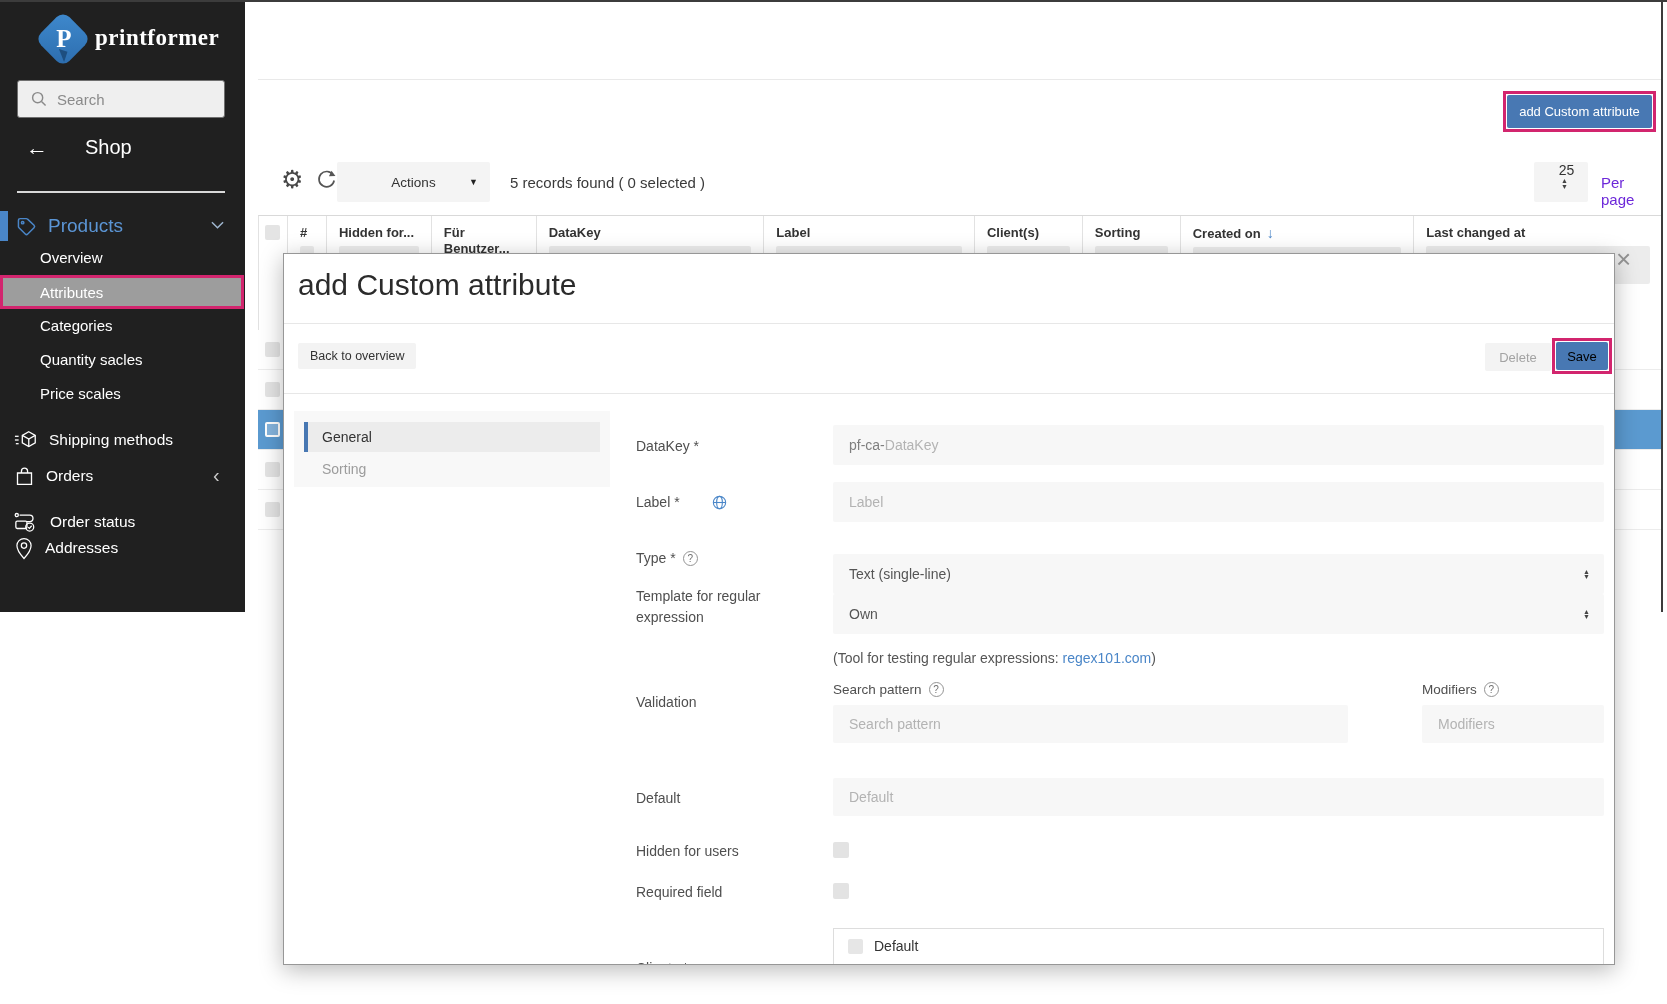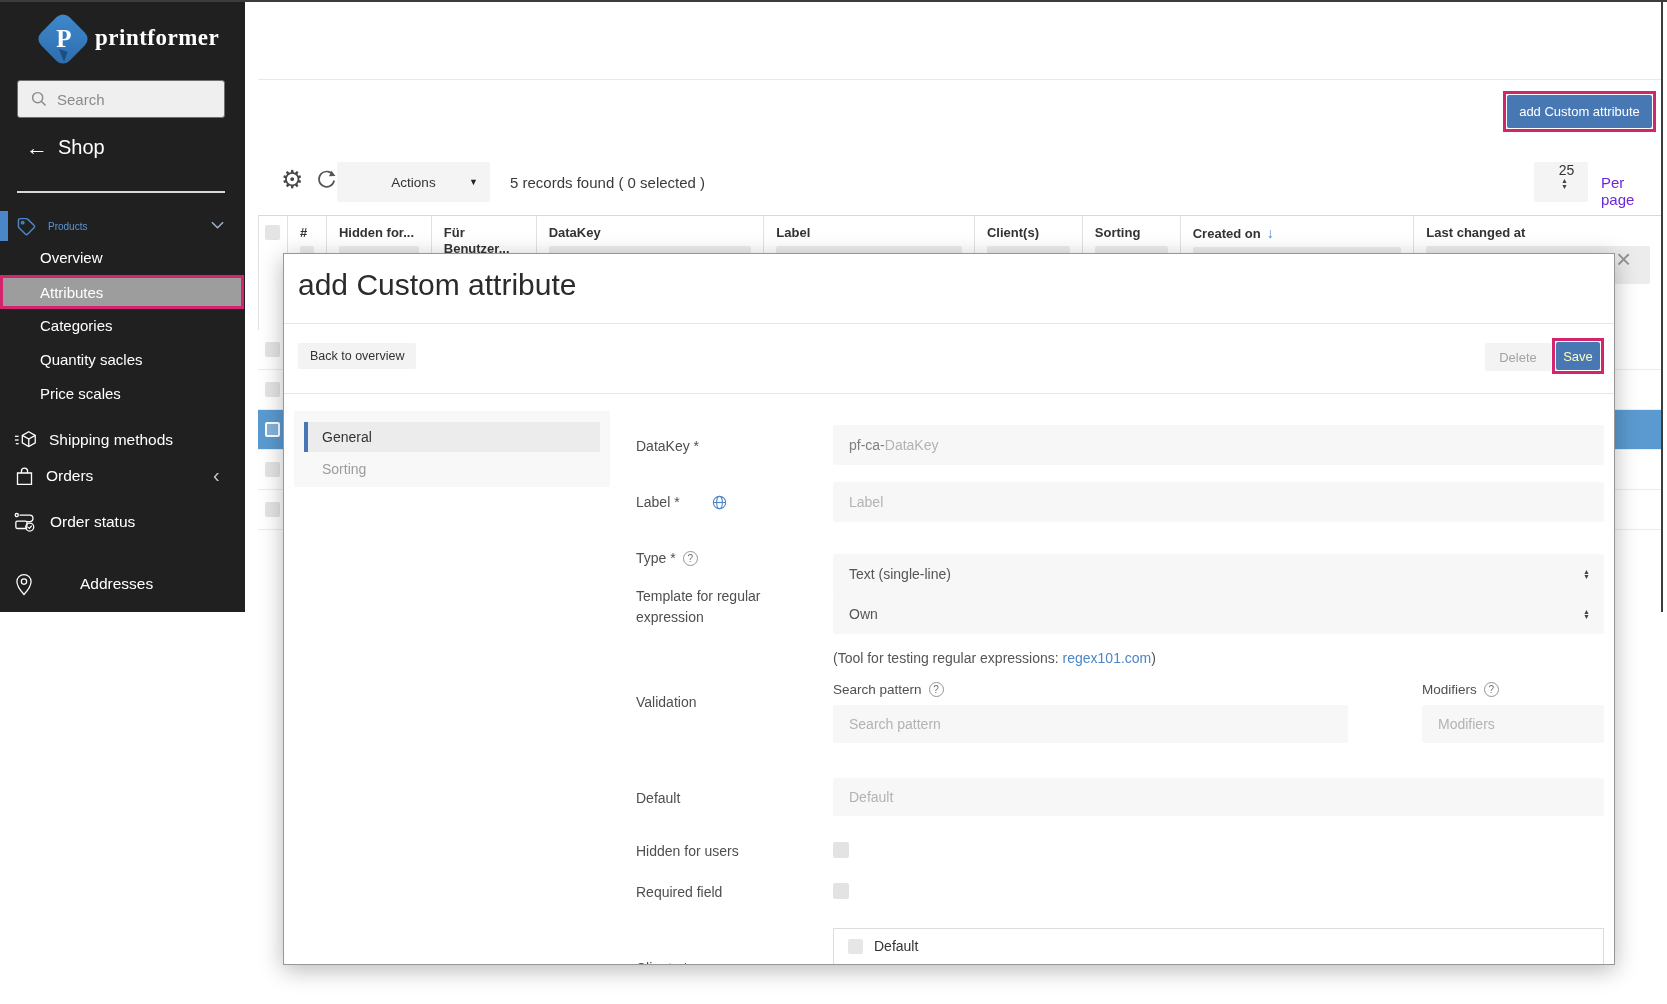--- a/index.html
+++ b/index.html
@@ -15,26 +15,26 @@
   .logo-wrap { position:absolute; left:40px; top:16px; width:48px; height:48px; }
   .logo-diamond { position:absolute; left:3px; top:3px; width:40px; height:40px; background:linear-gradient(135deg,#3f8ace,#2c6cad); border-radius:9px; transform:rotate(45deg); }
   .logo-fold { position:absolute; left:17px; top:34px; width:0; height:0; border-left:9px solid transparent; border-top:11px solid #1d4e80; transform:rotate(18deg); }
   .logo-letter { position:absolute; left:0; top:0; width:48px; height:46px; display:flex; align-items:center; justify-content:center; color:#fff; font:bold 25px "Liberation Serif", serif; }
   .logo-text { position:absolute; left:95px; top:25px; color:#fff; font:bold 23px "Liberation Serif", serif; letter-spacing:.5px; }
   .side-search { position:absolute; left:17px; top:80px; width:208px; height:38px; background:#efefef; border:1px solid #6f6f6f; border-radius:3px; display:flex; align-items:center; padding-left:12px; }
   .side-search input { border:none; outline:none; background:transparent; font-size:15px; color:#555; margin-left:9px; width:160px; }
   .side-search input::placeholder { color:#8a8a8a; }
   .shop-row { position:absolute; left:26px; top:136px; display:flex; align-items:center; color:#fff; cursor:pointer; }
   .shop-arrow { font-size:22px; line-height:20px; margin-right:10px; }
-  .shop-label { font-size:20px; font-weight:500; }
+  .shop-label { font-size:20px; font-weight:500;margin-left:27px; }
   .side-divider { position:absolute; left:17px; top:191px; width:208px; height:2px; background:#d9d9d9; }
 
   .prod-bar { position:absolute; left:0; top:211px; width:8px; height:30px; background:#4a86c8; }
   .prod-row { position:absolute; left:16px; top:213px; width:214px; height:26px; display:flex; align-items:center; cursor:pointer; }
-  .prod-label { color:#5b95d5; font-size:10px; margin-left:11px;text-align:center; }
+  .prod-label { color:#5b95d5; font-size:19px; margin-left:11px;text-align:center; }
   .prod-chev { position:absolute; right:6px; top:8px; }
   .side-sub { position:absolute; left:40px; color:#fff; font-size:15px; cursor:pointer; }
   .attr-row { position:absolute; left:0; top:275px; width:244px; height:34px; background:#9d9d9d; border:3px solid #d2256e; display:flex; align-items:center; cursor:pointer; }
   .attr-row span { color:#fff; font-size:15px; margin-left:37px; }
   .side-item { position:absolute; left:14px; width:225px; height:32px; display:flex; align-items:center; cursor:pointer; }
   .side-item .lbl { color:#fff; font-size:15.5px; margin-left:11px; }
   .orders-chev { position:absolute; left:213px; top:464px; color:#c9c9c9; font-size:20px; cursor:pointer; }
 
   
   #main { position:absolute; left:245px; top:0; width:1416px; height:612px; background:#fff; z-index:1; }
@@ -72,21 +72,21 @@
   .trow.sel .cb { background:rgba(255,255,255,.25); border:2px solid #fff; width:15px; height:15px; }
   .sort-ic { color:#4a86c8; font-size:14px; margin-left:6px; font-weight:400; }
 
   
   #modal { position:absolute; left:283px; top:253px; width:1332px; height:712px; background:#fff; border:1px solid #979797; box-shadow:0 5px 22px rgba(0,0,0,.28); z-index:10; overflow:hidden; }
   .m-title { position:absolute; left:14px; top:14px; font-size:30px; color:#2b2b2b; font-weight:400; }
   .m-div1 { position:absolute; left:0; top:69px; width:100%; height:1px; background:#e7e7e7; }
   .m-back { position:absolute; left:14px; top:89px; height:26px; padding:0 12px; background:#f3f3f3; border:none; border-radius:2px; font-size:12.5px; color:#333; cursor:pointer; font-family:"Liberation Sans",sans-serif; }
   .m-delete { position:absolute; left:1201px; top:89px; width:66px; height:28px; background:#f3f3f3; border:none; border-radius:2px; font-size:13px; color:#a3a3a3; font-family:"Liberation Sans",sans-serif; }
   .m-save-outer { position:absolute; left:1268px; top:84px; border:3px solid #d2256e; padding:1px; background:#fff; }
-  .m-save { width:44px; height:28px; background:#4878b3; border:none; border-radius:2px; color:#fef9c3; font-size:13px; cursor:pointer; font-family:"Liberation Sans",sans-serif; }
+  .m-save { width:52px; height:28px; background:#4878b3; border:none; border-radius:2px; color:#000000; font-size:13px; cursor:pointer; font-family:"Liberation Sans",sans-serif; }
   .m-div2 { position:absolute; left:0; top:139px; width:100%; height:1px; background:#e7e7e7; }
   .m-nav { position:absolute; left:10px; top:157px; width:316px; height:76px; background:#f8f8f8; }
   .m-nav-item { position:absolute; left:10px; width:296px; height:30px; line-height:30px; font-size:14px; cursor:pointer; }
   .m-nav-general { top:11px; background:#ececec; border-left:4px solid #4878b3; color:#333; padding-left:14px; }
   .m-nav-sorting { top:45px; color:#9c9c9c; padding-left:18px; height:26px; line-height:26px; }
 
   .f-label { position:absolute; left:352px; font-size:14px; color:#4f4f4f; display:flex; align-items:center; }
   .f-input, .f-select { position:absolute; left:549px; width:771px; height:40px; background:#f7f7f7; border:none; border-radius:2px; font-size:14px; color:#555; padding-left:16px; font-family:"Liberation Sans",sans-serif; outline:none; }
   .f-input::placeholder { color:#b3b3b3; }
   .f-select { display:flex; align-items:center; padding-right:14px; cursor:pointer; }
@@ -175,21 +175,21 @@
     <div class="side-item" style="top:506px;">
       <svg width="25" height="24" viewBox="0 0 27 24" stroke="#fff" fill="none" stroke-width="1.4">
           <circle cx="3" cy="4.5" r="1.7"></circle>
           <path d="M6 4.5 H17 a3.5 3.5 0 0 1 0 7 H14"></path>
           <rect x="2" y="11" width="12" height="8" rx="1.5"></rect>
           <circle cx="17" cy="17.5" r="4.3"></circle>
           <path d="M15.2 17.5 l1.4 1.4 l2.5-2.8"></path>
         </svg>
       <span class="lbl">Order status</span>
     </div>
-    <div class="side-item" style="top:568px;gap:35px;">
+    <div class="side-item" style="top:532px;">
       <svg width="20" height="27" viewBox="0 0 24 28" stroke="#fff" fill="none" stroke-width="1.5">
           <path d="M12 2 a8.5 8.5 0 0 1 8.5 8.5 C20.5 17 12 26 12 26 S3.5 17 3.5 10.5 A8.5 8.5 0 0 1 12 2 Z"></path>
           <circle cx="12" cy="10.5" r="3.2"></circle>
         </svg>
       <span class="lbl">Addresses</span>
     </div>
   </div>
 
   <div id="main">
     <div class="title-divider"></div>

